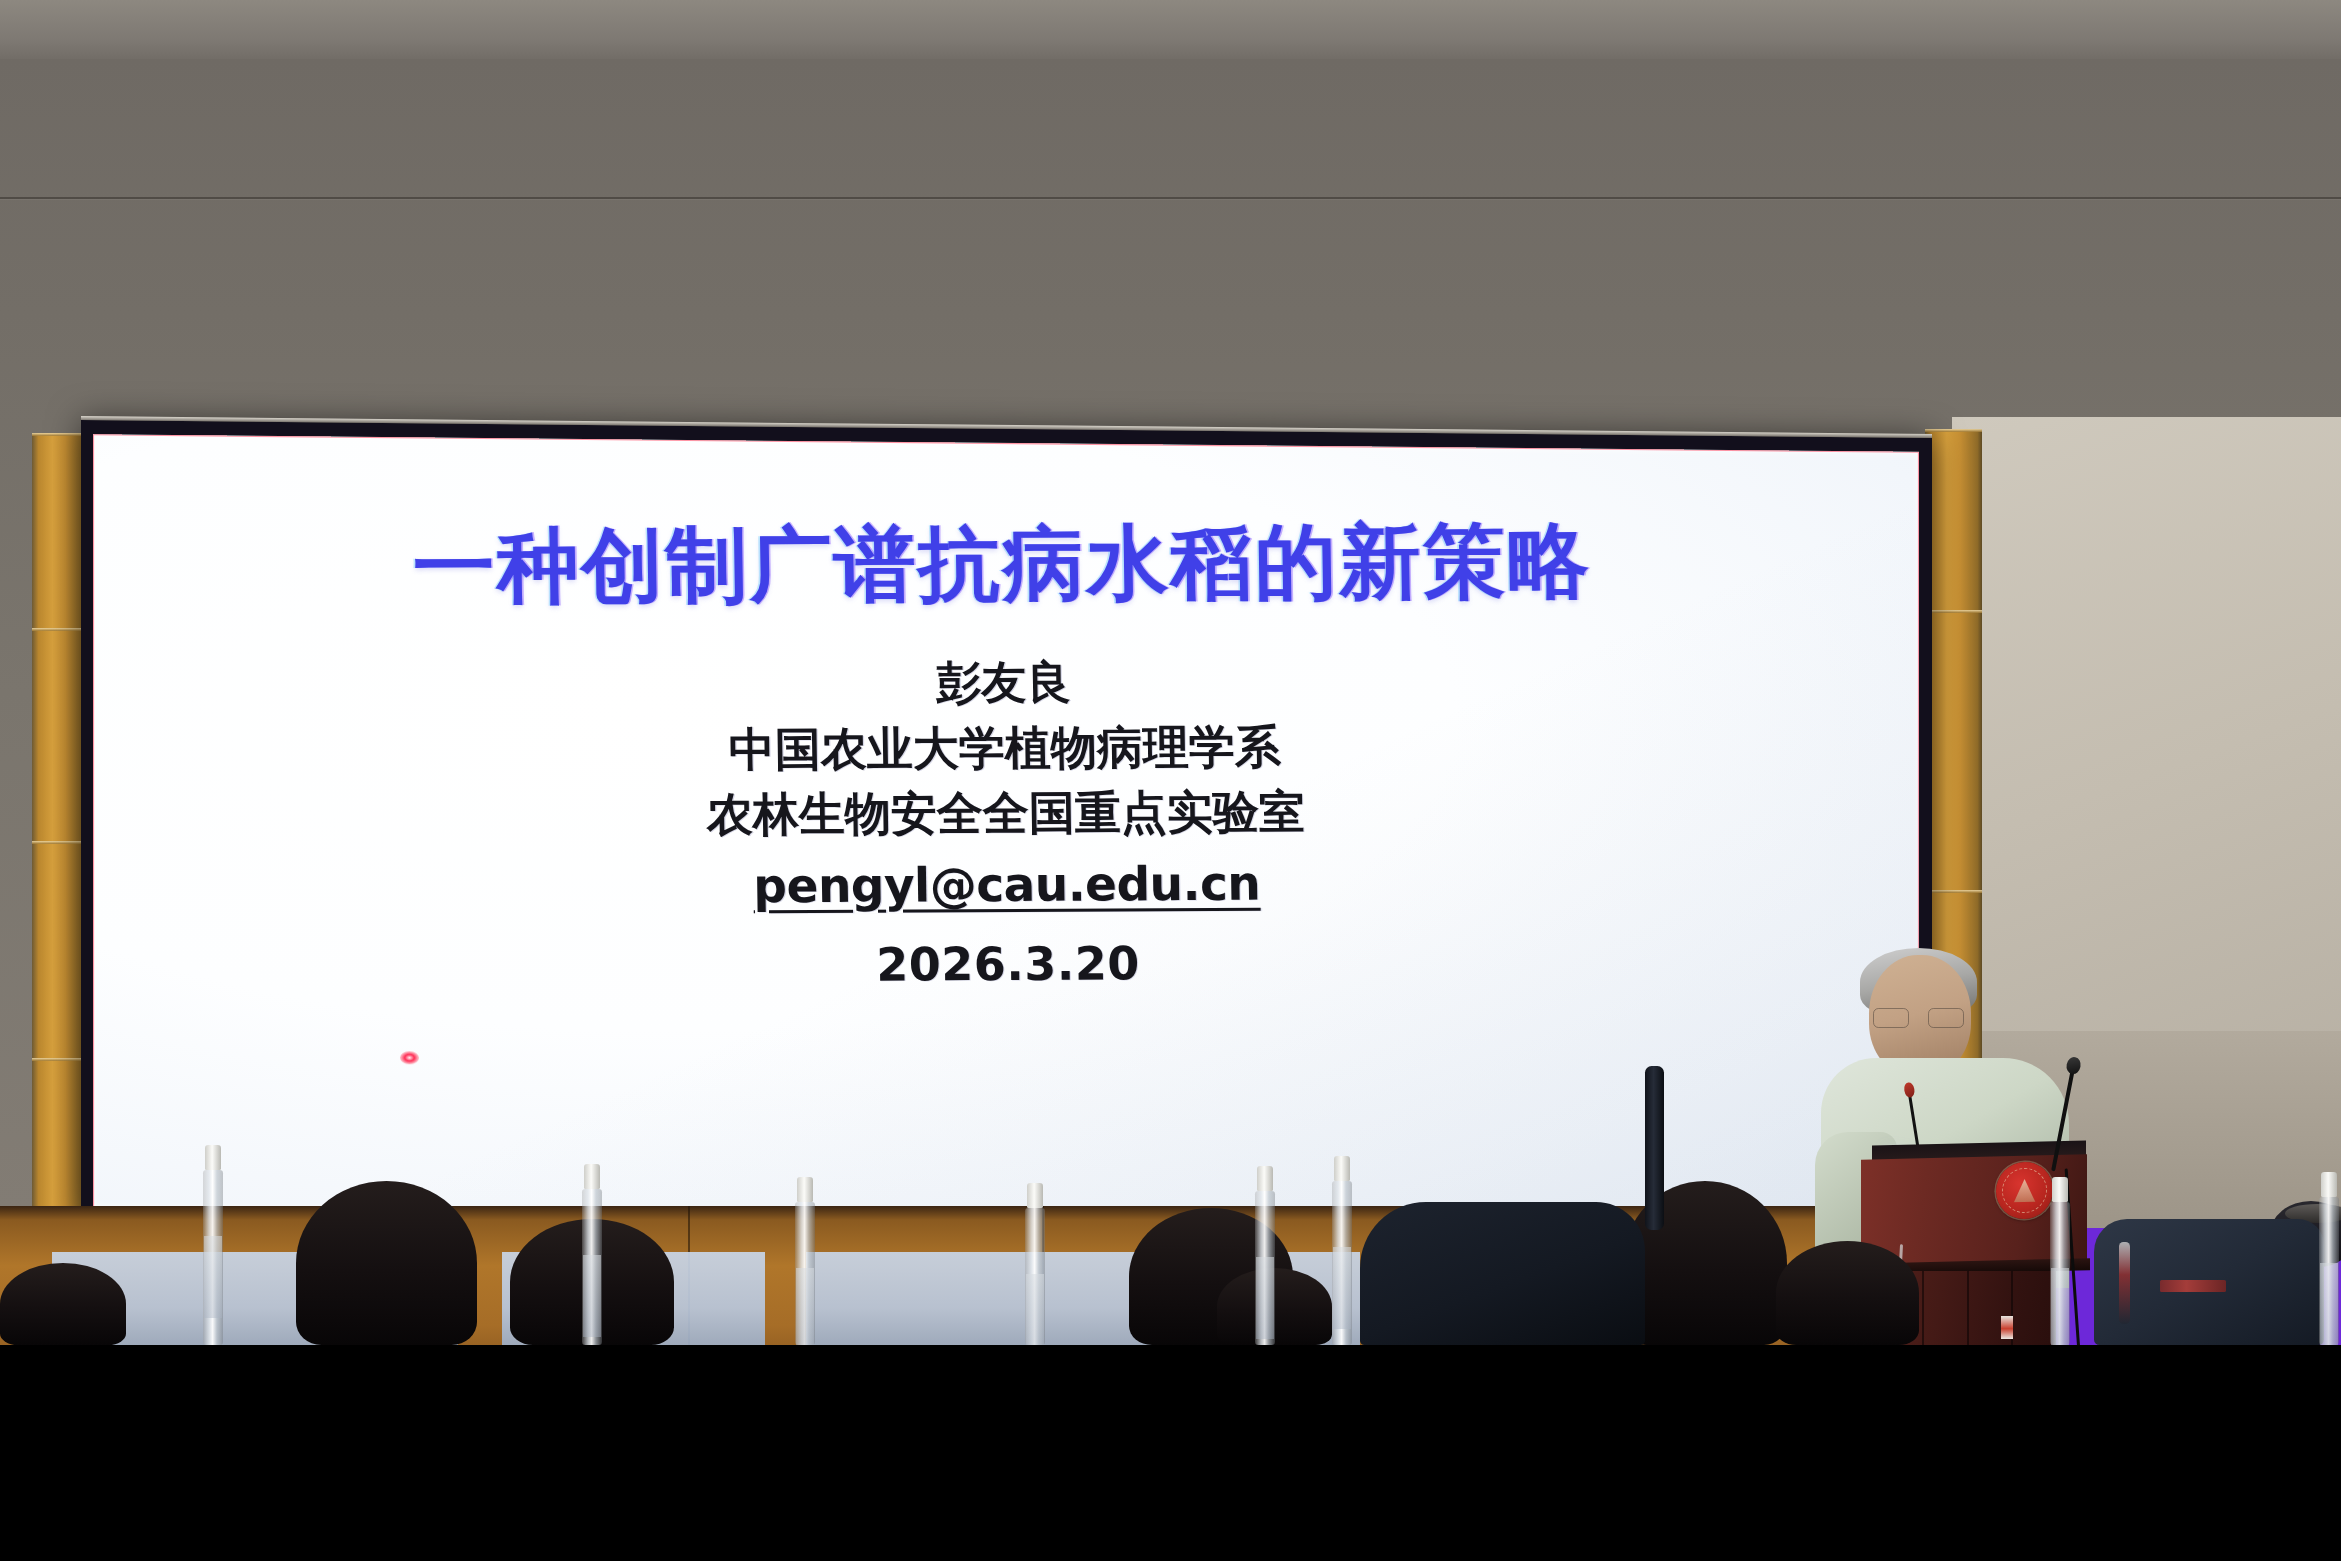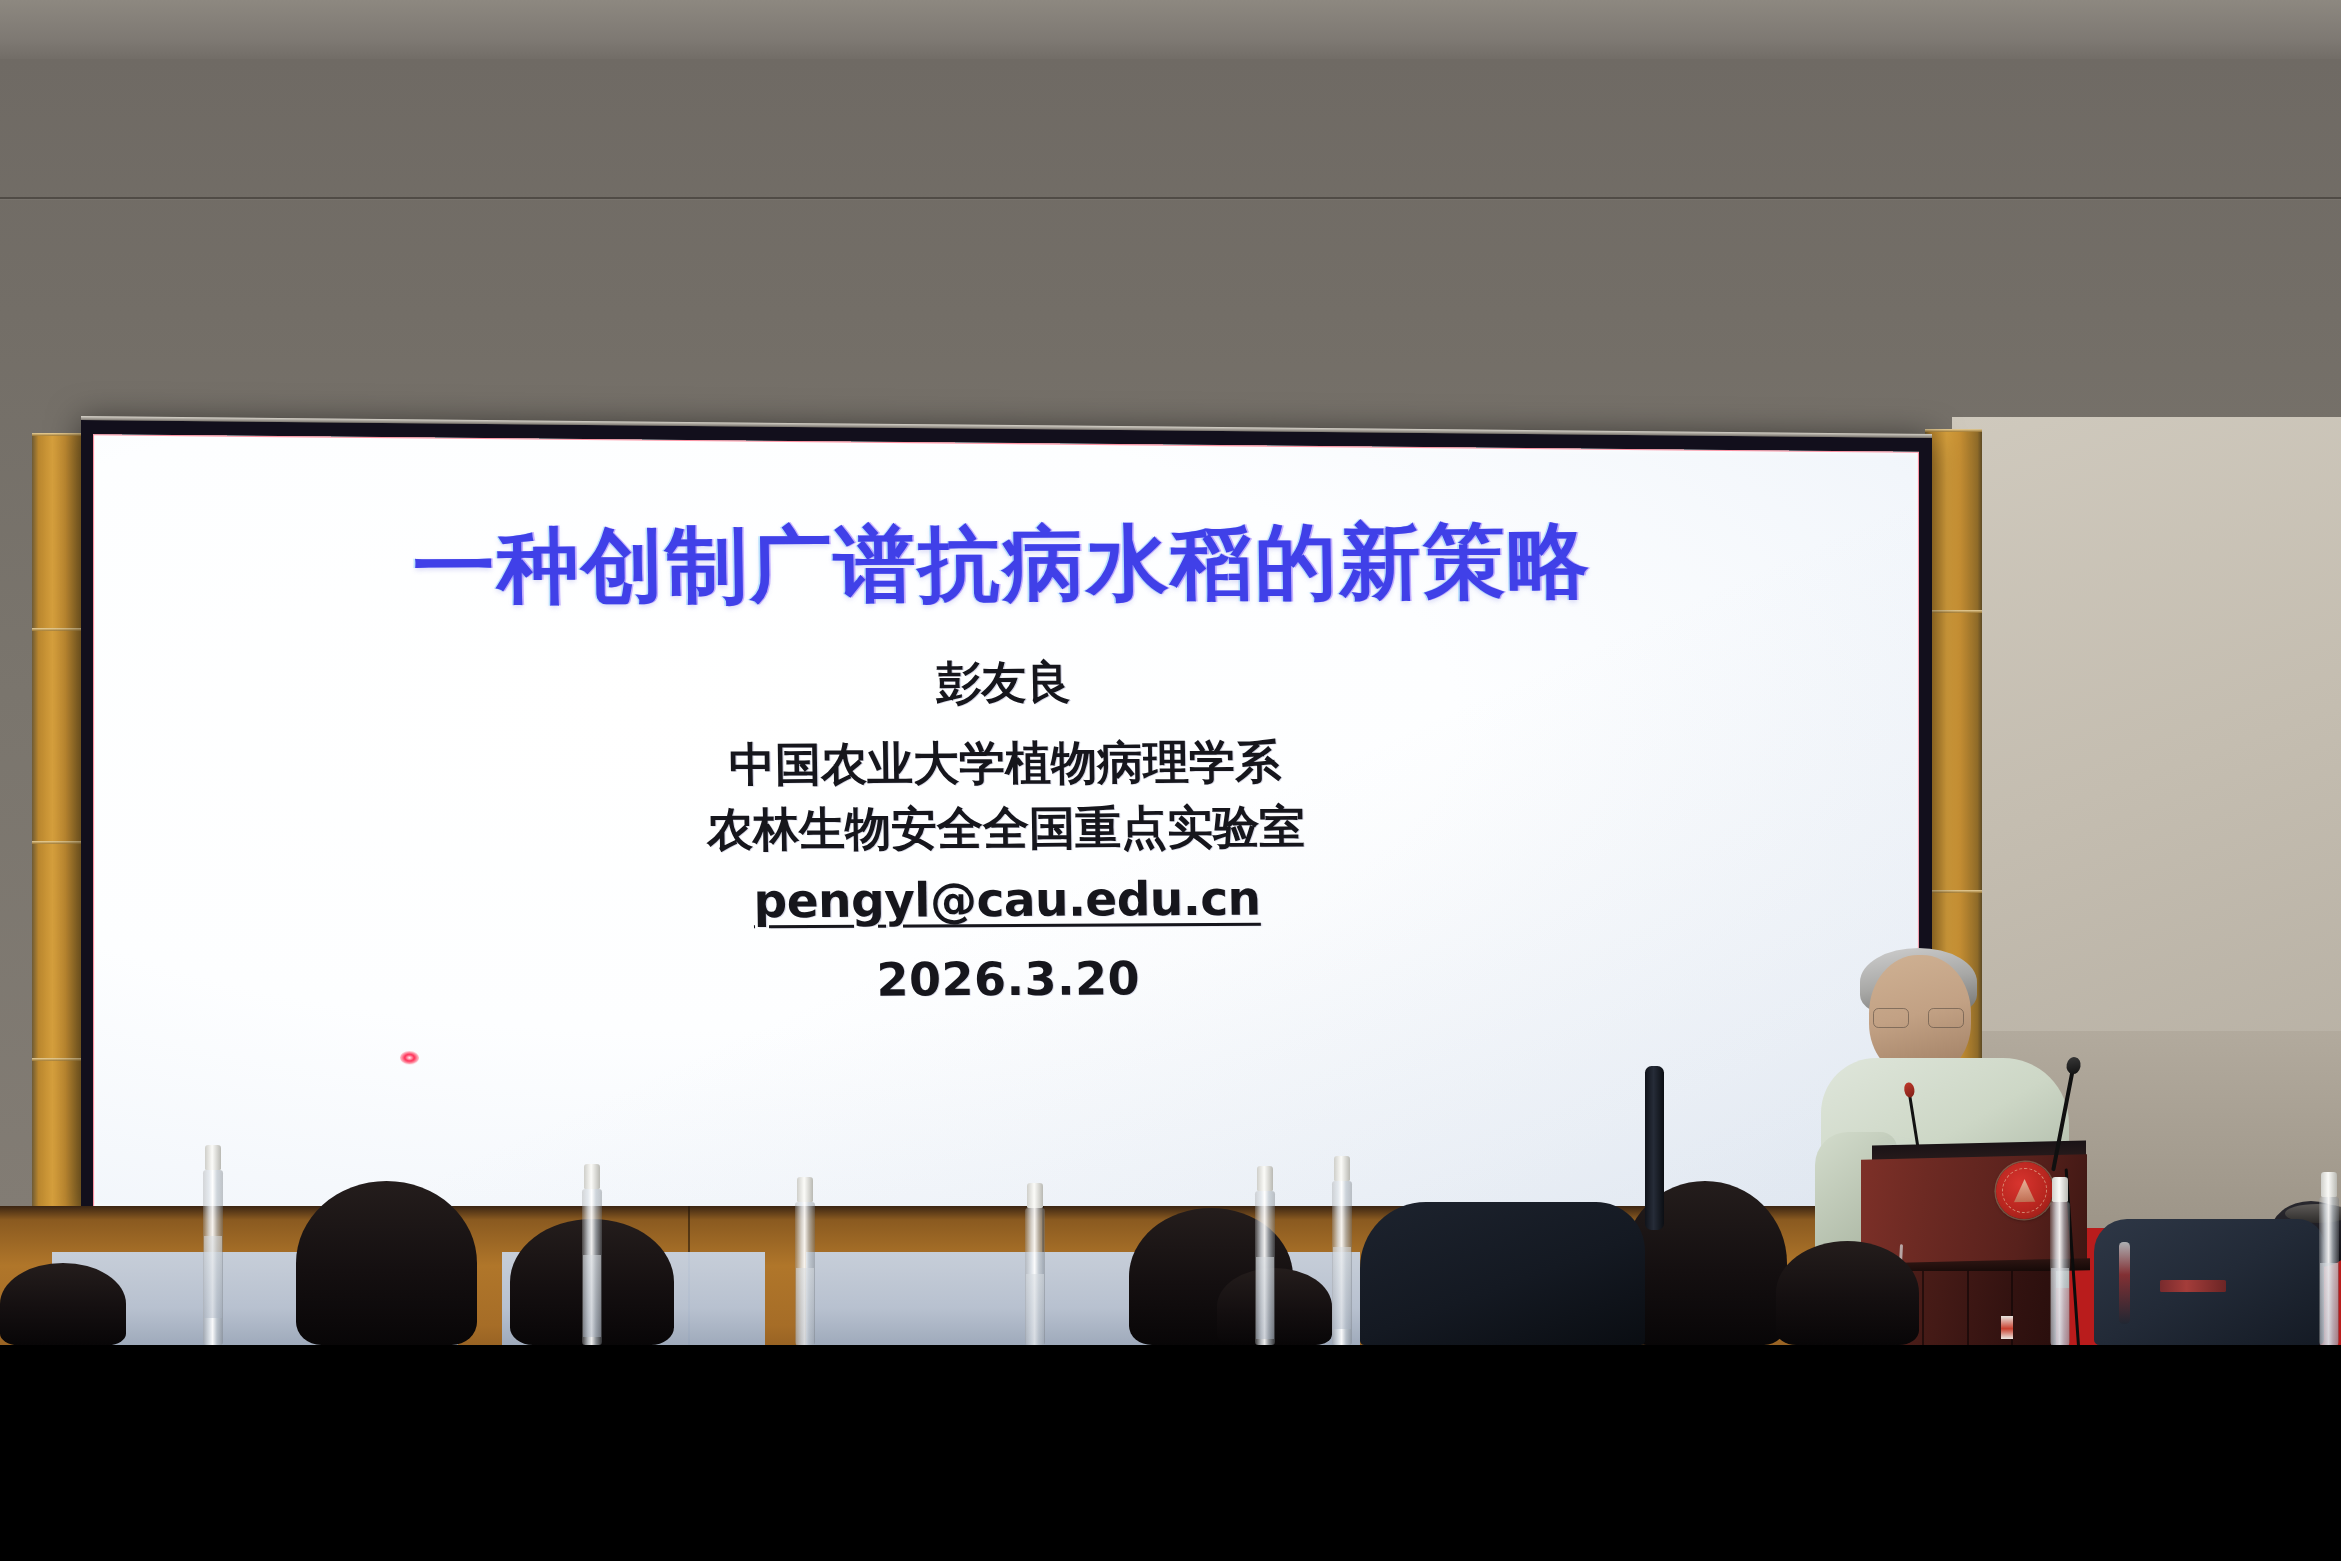--- a/index.html
+++ b/index.html
@@ -4,21 +4,21 @@
 <title>Lecture Hall Presentation</title>
 <style>
   html,body{margin:0;padding:0;background:#000;}
   *{box-sizing:border-box;}
   body{font-family:"Liberation Sans","DejaVu Sans",sans-serif;}
 
   #scene{
     position:relative;
     width:2342px;height:1345px;
     overflow:hidden;
-    background:#b91c1c;
+    background:#6d28d9;
     padding-left:32px;
   }
 
   
   .ceiling{
     position:absolute;left:0;top:0;width:2342px;height:66px;
     background:linear-gradient(180deg,#8d8880 0%,#7e7973 60%,#6e6963 100%);
   }
   .wall-upper{
     position:absolute;left:0;top:59px;width:2342px;height:1151px;
@@ -99,21 +99,21 @@
   .slide-sub{
     margin-top:43px;
     display:flex;flex-direction:column;align-items:center;
     color:#16161c;
     font-family:"DejaVu Sans","Liberation Sans",sans-serif;
   }
   .s-line{
     font-size:46px;line-height:1.42;font-weight:600;white-space:nowrap;
     text-shadow:1.1px 0.5px 0 rgba(40,40,120,.18);
   }
-  .s-name{font-size:45px;margin-bottom:16px;}
+  .s-name{font-size:45px;margin-bottom:1px;}
   .s-mail{
     font-size:47px;font-weight:bold;
     text-decoration:underline;text-underline-offset:7.7px;
     text-decoration-thickness:2.7px;
     margin-top:5.5px;
     letter-spacing:-0.5px;
   }
   .s-date{font-size:46px;font-weight:bold;margin-top:13px;letter-spacing:0.5px;}
 
   

